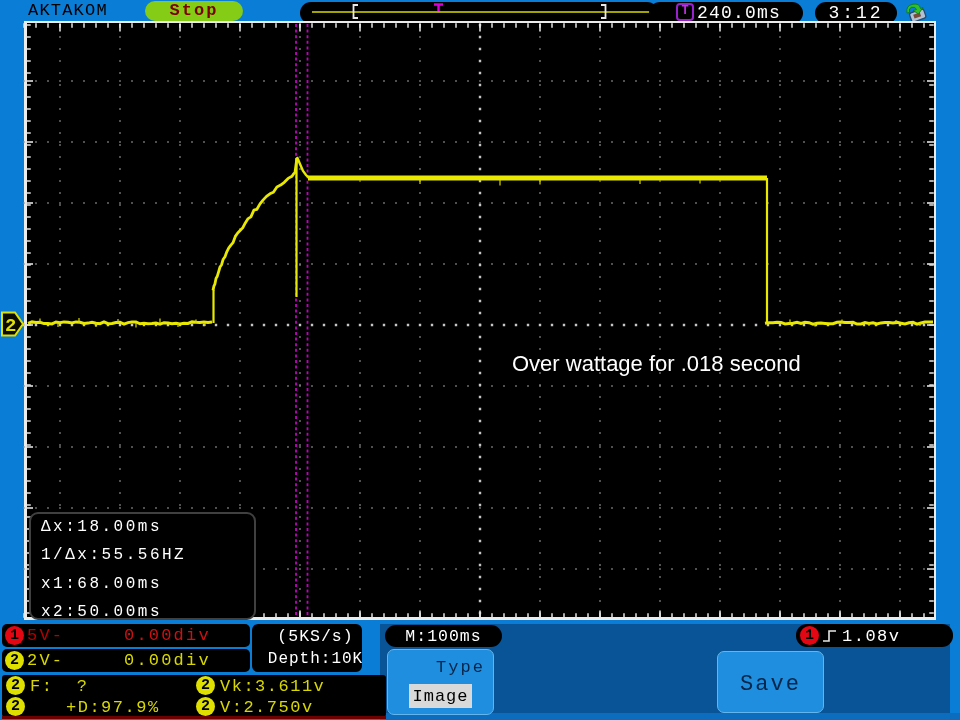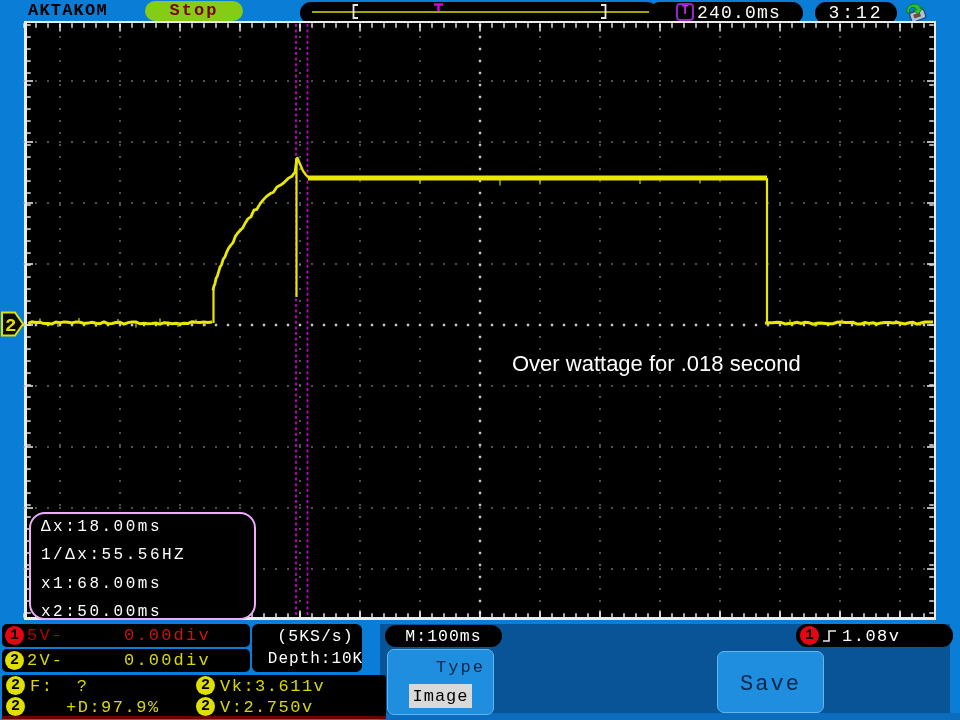--- a/index.html
+++ b/index.html
@@ -4,21 +4,21 @@
 * {margin:0;padding:0;box-sizing:border-box;}
 html,body {width:960px;height:720px;overflow:hidden;background:#0a7dd6;font-family:"Liberation Mono",monospace;}
 .abs {position:absolute;}
 .circ {display:inline-block;width:19px;height:19px;border-radius:50%;color:#000;font-weight:bold;font-size:15px;line-height:19px;text-align:center;vertical-align:middle;font-family:"Liberation Mono",monospace;}
 </style></head>
 <body>
 
 <div class="abs" style="left:380px;top:624px;width:570px;height:96px;background:#095497;"></div>
 <div class="abs" style="left:380px;top:713px;width:580px;height:7px;background:#0c6dbe;"></div>
 
-<div class="abs" style="left:28px;top:1px;font-size:17px;font-weight:bold;letter-spacing:1.2px;color:#000;line-height:20px;">AKTAKOM</div>
+<div class="abs" style="left:28px;top:1px;font-size:17px;font-weight:normal;letter-spacing:1.2px;color:#000;line-height:20px;">AKTAKOM</div>
 <div class="abs" style="left:145px;top:1px;width:98px;height:20px;background:#84cc16;border-radius:10px;color:#7d0000;font-size:17px;font-weight:bold;letter-spacing:2px;text-align:center;line-height:20px;">Stop</div>
 <div class="abs" style="left:300px;top:2px;width:358px;height:22px;background:#000;border-radius:11px;"></div>
 <svg class="abs" style="left:0;top:0;" width="960" height="26" viewBox="0 0 960 26">
   <line x1="312" y1="12" x2="652" y2="12" stroke="#d8d800" stroke-width="1.6"></line>
   <path d="M358 5 l-4.5 0 l0 13 l4.5 0" fill="none" stroke="#e8e8e8" stroke-width="1.8"></path>
   <path d="M601 5 l4.5 0 l0 13 l-4.5 0" fill="none" stroke="#e8e8e8" stroke-width="1.8"></path>
   <path d="M434 4.5 h9 M438.5 4.5 v6.5" stroke="#d800d8" stroke-width="2.4"></path>
 </svg>
 <div class="abs" style="left:649px;top:2px;width:154px;height:22px;background:#000;border-radius:11px;"></div>
 <div class="abs" style="left:676px;top:3px;width:18px;height:18px;background:#000;border:2.6px solid #9822cc;border-radius:4px;color:#c030e0;font-size:12px;font-weight:bold;text-align:center;line-height:12.5px;">T</div>
@@ -141,21 +141,21 @@
 <line x1="540" y1="180" x2="540" y2="184.5" stroke="#d6d600" stroke-width="1.2"></line>
 <line x1="640" y1="180" x2="640" y2="184" stroke="#d6d600" stroke-width="1.2"></line>
 <line x1="700" y1="180" x2="700" y2="183.5" stroke="#d6d600" stroke-width="1.2"></line>
 
   <polygon points="2,312.5 15,312.5 23,324 15,335.5 2,335.5" fill="#0a0a00" stroke="#e0e000" stroke-width="2"></polygon>
   <text x="5" y="331" fill="#e0e000" font-family="Liberation Mono" font-size="19px" font-weight="bold">2</text>
 </svg>
 
 <div class="abs" style="left:512px;top:351px;font-family:'Liberation Sans',sans-serif;font-size:22px;color:#fff;">Over wattage for .018 second</div>
 
-<div class="abs" style="left:29px;top:512px;width:227px;height:108px;background:#000;border:2px solid #f0abfc;border-radius:16px;color:#fff;font-size:16px;">
+<div class="abs" style="left:29px;top:512px;width:227px;height:108px;background:#000;border:2px solid #404040;border-radius:9px;color:#fff;font-size:16px;">
   <div class="abs" style="left:10px;top:4px;letter-spacing:2.5px;">Δx:18.00ms</div>
   <div class="abs" style="left:10px;top:32px;letter-spacing:2.5px;">1/Δx:55.56HZ</div>
   <div class="abs" style="left:10px;top:61px;letter-spacing:2.5px;">x1:68.00ms</div>
   <div class="abs" style="left:10px;top:89px;letter-spacing:2.5px;">x2:50.00ms</div>
 </div>
 
 <div class="abs" style="left:2px;top:624px;width:248px;height:23px;background:#000;border-radius:5px;"></div>
 <div class="abs" style="left:2px;top:649px;width:248px;height:23px;background:#000;border-radius:5px;"></div>
 <div class="abs" style="left:5px;top:626px;"><span class="circ" style="background:#e30613;">1</span></div>
 <div class="abs" style="left:27px;top:626px;font-size:17px;letter-spacing:2.2px;color:#b40000;">5V-</div>

